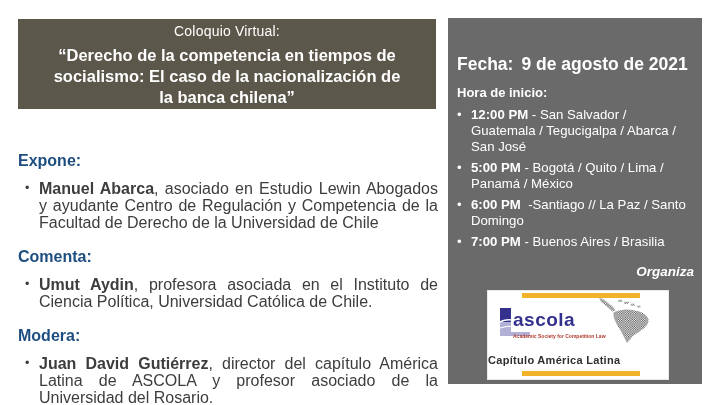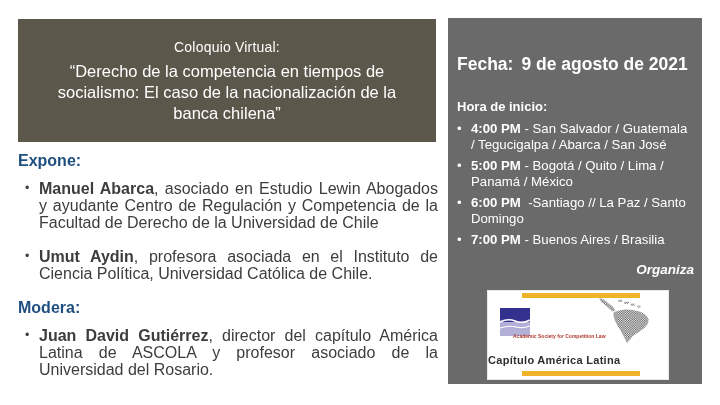--- a/index.html
+++ b/index.html
@@ -4,42 +4,42 @@
 <style>
   html,body{margin:0;padding:0}
   body{
     width:720px;height:405px;position:relative;overflow:hidden;
     background:#ffffff;
     font-family:"Liberation Sans",sans-serif;
   }
 
   
   .banner{
-    position:absolute;left:18px;top:19px;width:418px;height:123px;
+    position:absolute;left:18px;top:19px;width:418px;height:90px;
     background:var(--banner-bg,#5b574a);color:#fff;
     display:flex;flex-direction:column;justify-content:center;align-items:center;
     gap:6px;box-sizing:border-box;padding:2px 8px 0;
   }
   .kicker{font-size:14px;letter-spacing:.2px}
-  .title{font-size:16.5px;font-weight:normal;line-height:21px;margin:0;width:348px;text-align:center}
+  .title{font-size:16.5px;font-weight:bold;line-height:21px;margin:0;width:348px;text-align:center}
 
   
   .speakers{position:absolute;left:18px;top:152px;width:421px}
   .sec-heading{color:var(--heading-blue,#1e4e80);font-size:16px;font-weight:bold;margin:0 0 10px}
   .bullet-row{display:flex;margin:0 0 17px}
   .speakers .bullet{width:14px;margin-left:7px;flex:none;font-size:12.5px;line-height:17px;color:#3d3d3d}
   .speaker-text{flex:1;margin:0;font-size:16px;line-height:17px;color:#3d3d3d;text-align:justify;padding-right:1px}
 
   
   .panel{
     position:absolute;left:448px;top:18px;width:254px;height:366px;
     background:var(--panel-bg,#6a6a6a);color:#fff;
     box-sizing:border-box;padding:36px 8px 0 9px;
   }
-  .fecha{font-size:17.5px;font-weight:bold;margin-bottom:24px;white-space:nowrap}
+  .fecha{font-size:17.5px;font-weight:bold;margin-bottom:10px;white-space:nowrap}
   .fecha-label{margin-right:8px}
   .hora{font-size:13px;font-weight:bold;margin-bottom:7px}
   .times{list-style:none;margin:0;padding:0}
   .times li{display:flex;margin-bottom:5px}
   .times .bullet{width:14px;flex:none;font-size:13.2px;line-height:16px}
   .time-text{flex:1;margin:0;font-size:13.2px;line-height:16px;font-weight:bold}
   .cities{font-weight:normal;white-space:pre-wrap}
   .organiza{text-align:right;font-weight:bold;font-style:italic;font-size:13.5px;margin-top:14px}
 
   
@@ -78,20 +78,21 @@
   </header>
 
   <main class="speakers">
 
     <h2 class="sec-heading">Expone:</h2>
     <div class="bullet-row">
       <span class="bullet">•</span>
       <p class="speaker-text"><b>Manuel Abarca</b><span>, asociado en Estudio Lewin Abogados y ayudante Centro de Regulación y Competencia de la Facultad de Derecho de la Universidad de Chile</span></p>
     </div>
 
+    <h2 class="sec-heading">Comenta:</h2>
     <div class="bullet-row">
       <span class="bullet">•</span>
       <p class="speaker-text"><b>Umut Aydin</b><span>, profesora asociada en el Instituto de Ciencia Política, Universidad Católica de Chile.</span></p>
     </div>
 
     <h2 class="sec-heading">Modera:</h2>
     <div class="bullet-row">
       <span class="bullet">•</span>
       <p class="speaker-text"><b>Juan David Gutiérrez</b><span>, director del capítulo América Latina de ASCOLA  y profesor asociado de la Universidad del Rosario.</span></p>
     </div>
@@ -102,21 +103,21 @@
 
     <div class="fecha">
       <span class="fecha-label">Fecha:</span><span class="fecha-value">9 de agosto de 2021</span>
     </div>
 
     <div class="hora">Hora de inicio:</div>
 
     <ul class="times">
       <li>
         <span class="bullet">•</span>
-        <p class="time-text"><b>4:00 PM</b><span class="cities"> - San Salvador / Guatemala / Tegucigalpa / Abarca / San José</span></p>
+        <p class="time-text"><b>12:00 PM</b><span class="cities"> - San Salvador / Guatemala / Tegucigalpa / Abarca / San José</span></p>
       </li>
       <li>
         <span class="bullet">•</span>
         <p class="time-text"><b>5:00 PM</b><span class="cities"> - Bogotá / Quito / Lima / Panamá / México</span></p>
       </li>
       <li>
         <span class="bullet">•</span>
         <p class="time-text"><b>6:00 PM</b><span class="cities">  -Santiago // La Paz / Santo Domingo</span></p>
       </li>
       <li>
@@ -130,20 +131,21 @@
     <div class="logo-card">
       <div class="ybar ybar-top"></div>
 
       <div class="ascola-lockup">
         <svg class="ascola-square" viewBox="0 0 30 28" xmlns="http://www.w3.org/2000/svg">
           <rect x="0" y="0" width="30" height="14" style="fill:var(--ascola-indigo,#34308d)"></rect>
           <rect x="0" y="14" width="30" height="14" style="fill:var(--ascola-lavender,#b3b0d8)"></rect>
           <path d="M0,14 Q8,10 15,13 T30,12" fill="none" stroke="#ffffff" stroke-width="1.6"></path>
           <path d="M0,20 Q9,17 16,19 T30,18" fill="none" stroke="#ffffff" stroke-width="1.1"></path>
         </svg>
+        <span class="ascola-word">ascola</span>
         <span class="ascola-tagline">Academic Society for Competition Law</span>
       </div>
 
       <svg class="latam-map" viewBox="0 0 58 48" xmlns="http://www.w3.org/2000/svg">
         <defs>
           <pattern id="chk" width="2.4" height="2.4" patternUnits="userSpaceOnUse">
             <rect x="0" y="0" width="1.2" height="1.2" fill="#4c4c4c"></rect>
             <rect x="1.2" y="1.2" width="1.2" height="1.2" fill="#4c4c4c"></rect>
           </pattern>
         </defs>

